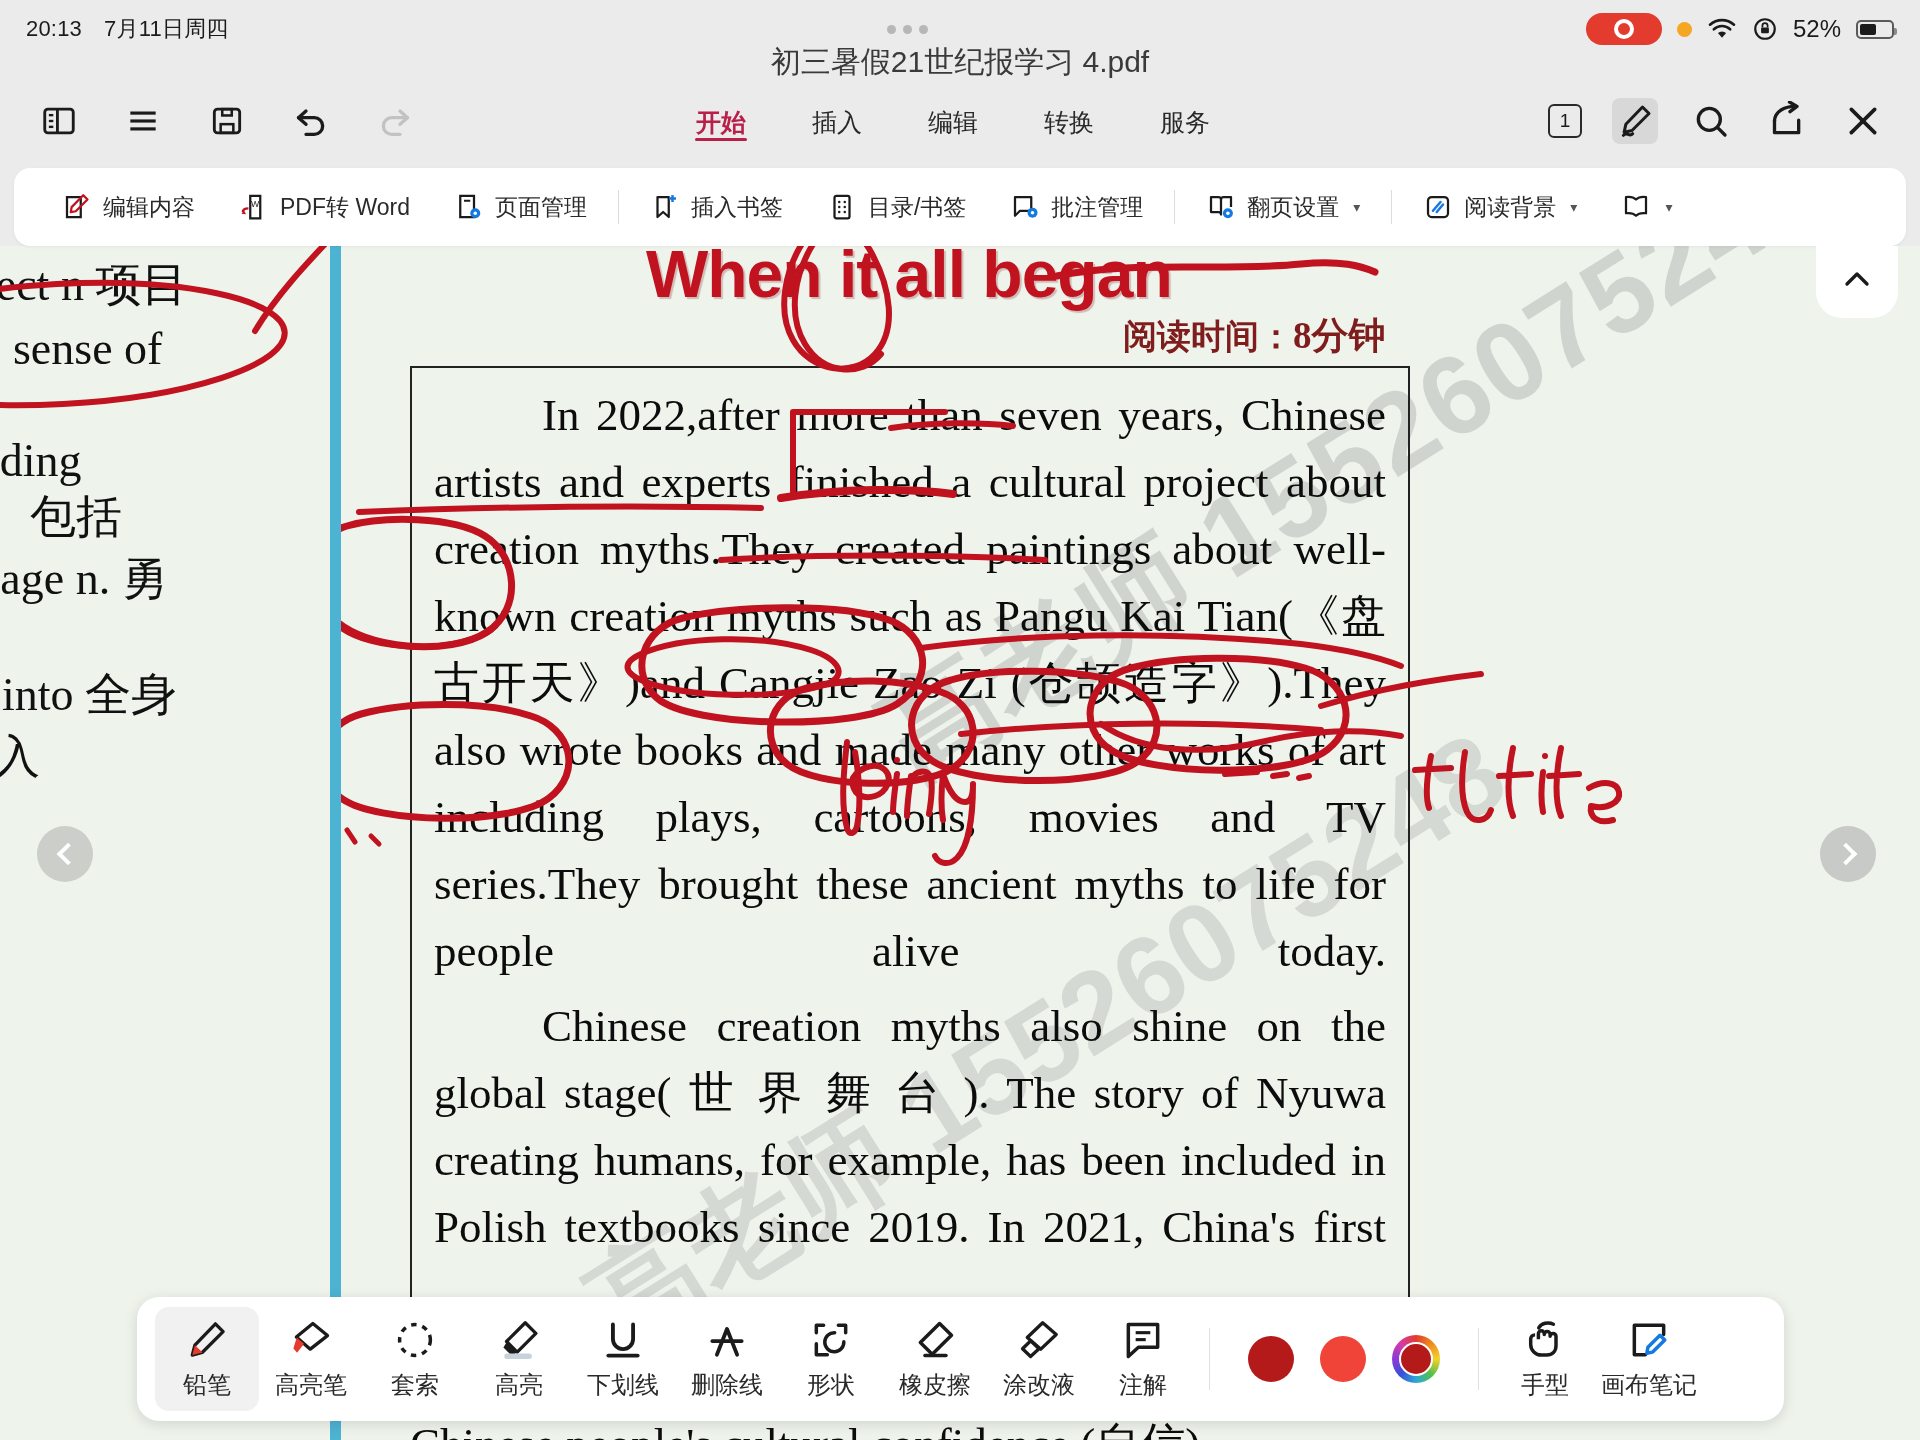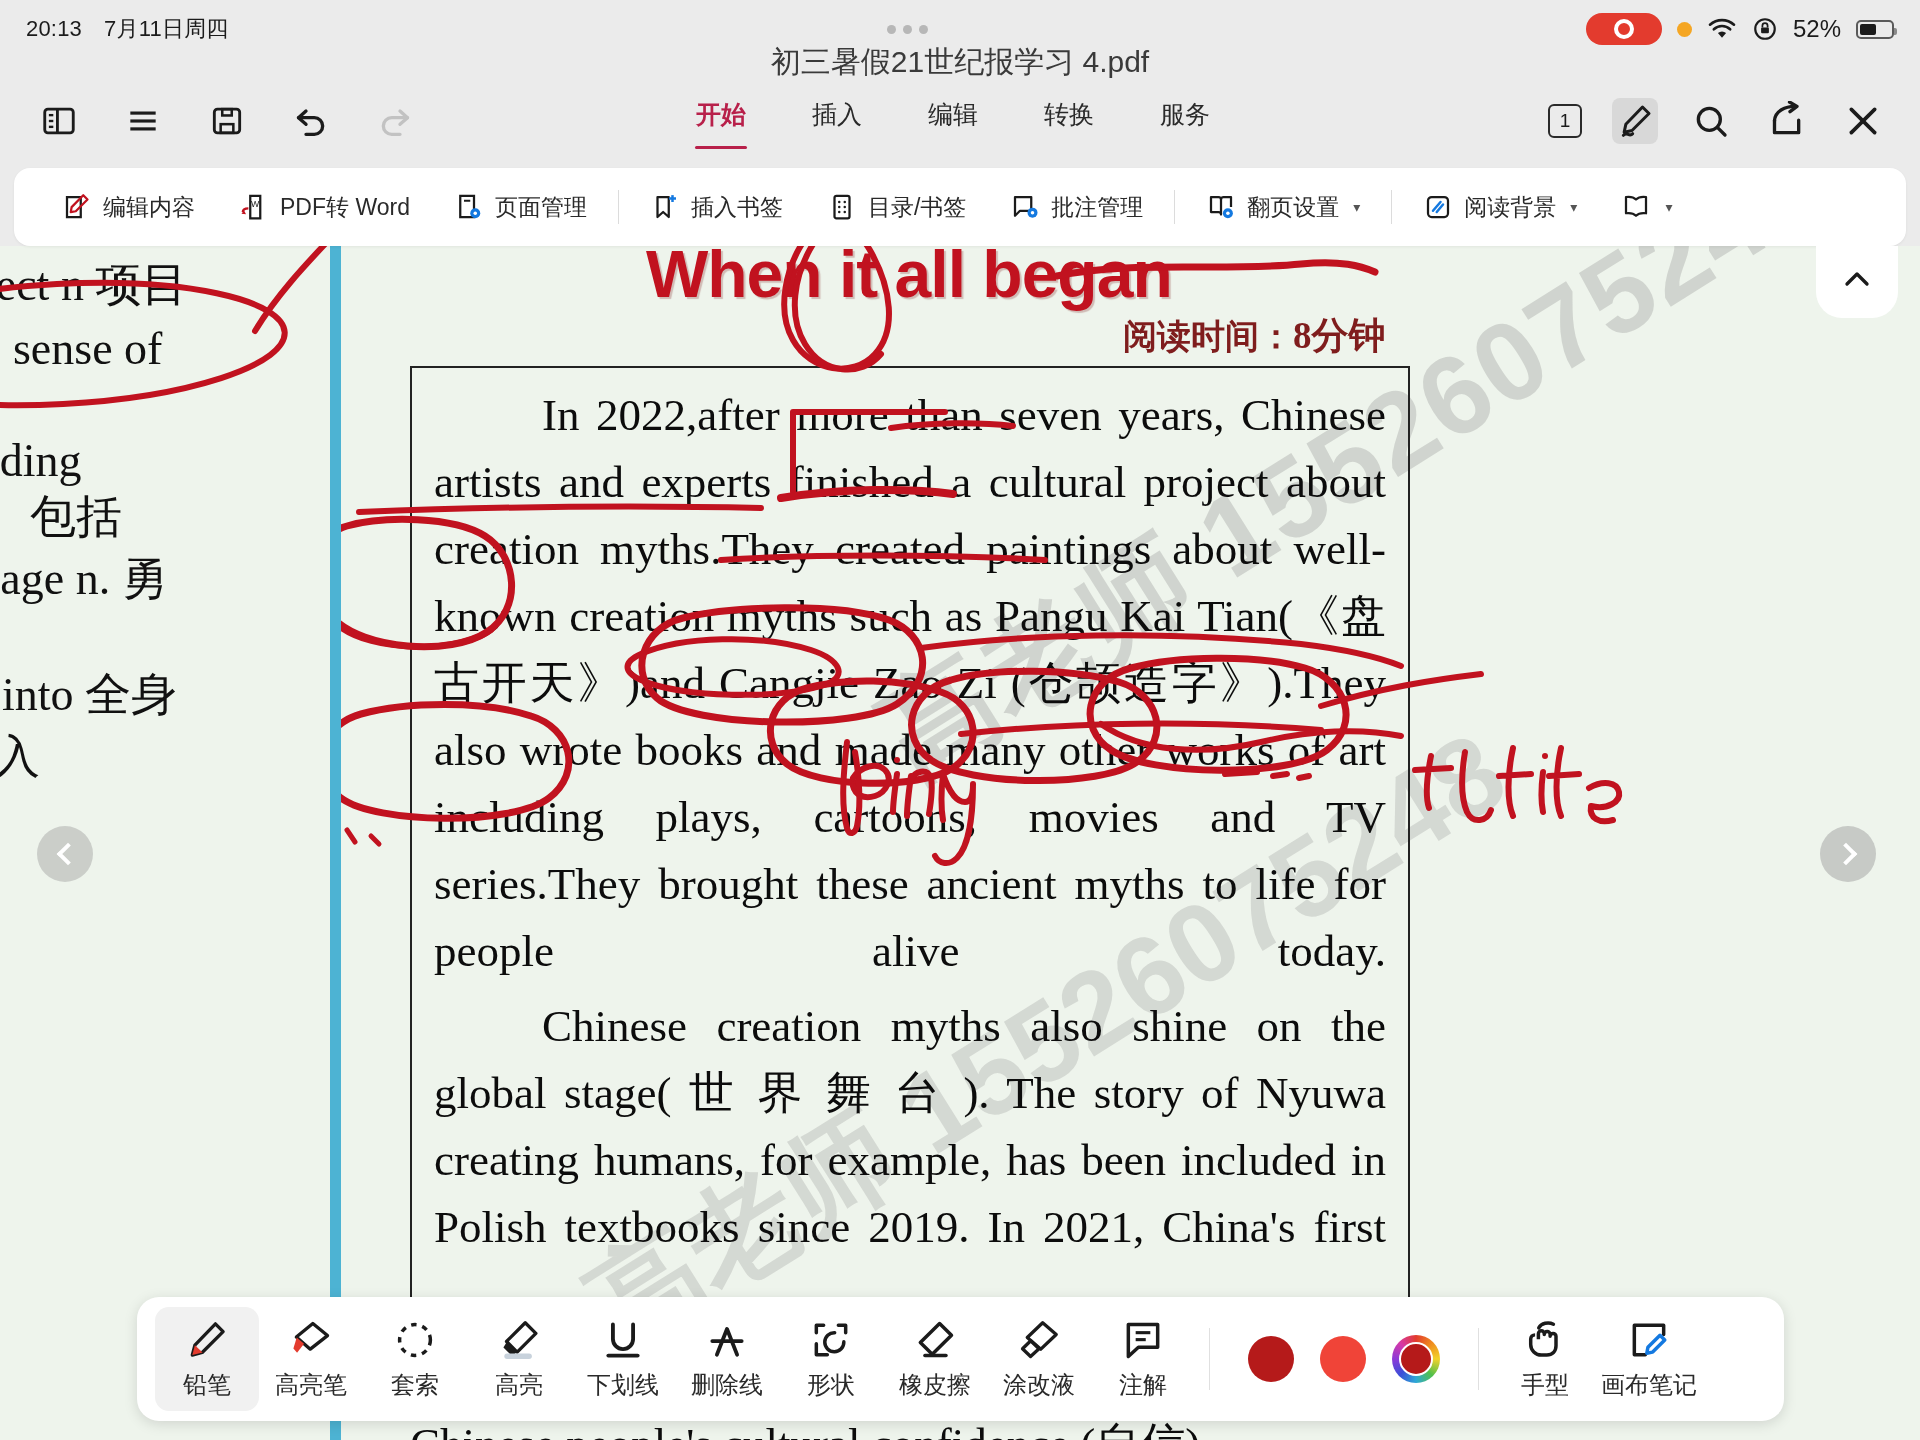--- a/index.html
+++ b/index.html
@@ -40,21 +40,21 @@
 
   
   .toolbar {
     position: absolute; top: 82px; left: 0; width: 1920px; height: 78px;
     display: flex; align-items: center; background: #ebebeb;
   }
   .tb-left { display: flex; align-items: center; gap: 38px; padding-left: 36px; }
   .tb-icon { width: 46px; height: 46px; display: flex; align-items: center; justify-content: center; cursor: pointer; border-radius: 8px;}
   .tb-tabs { display: flex; align-items: center; gap: 54px; position: absolute; left: 690px; }
   .tab {
-    font-size: 25px; color: #2a2a2a; padding: 4px 6px 18px; position: relative; cursor: pointer;
+    font-size: 25px; color: #2a2a2a; padding: 4px 6px 2px; position: relative; cursor: pointer;
   }
   .tab.active { color: #b8204a; font-weight: 600; }
   .tab.active::after {
     content: ""; position: absolute; bottom: 0; left: 50%; transform: translateX(-50%);
     width: 52px; height: 3px; background: #b8204a; border-radius: 2px;
   }
   .tb-right { display: flex; align-items: center; gap: 30px; position: absolute; right: 34px; }
   .pagebox {
     width: 34px; height: 34px; border: 2.5px solid #2a2a2a; border-radius: 6px;
     display: flex; align-items: center; justify-content: center;

